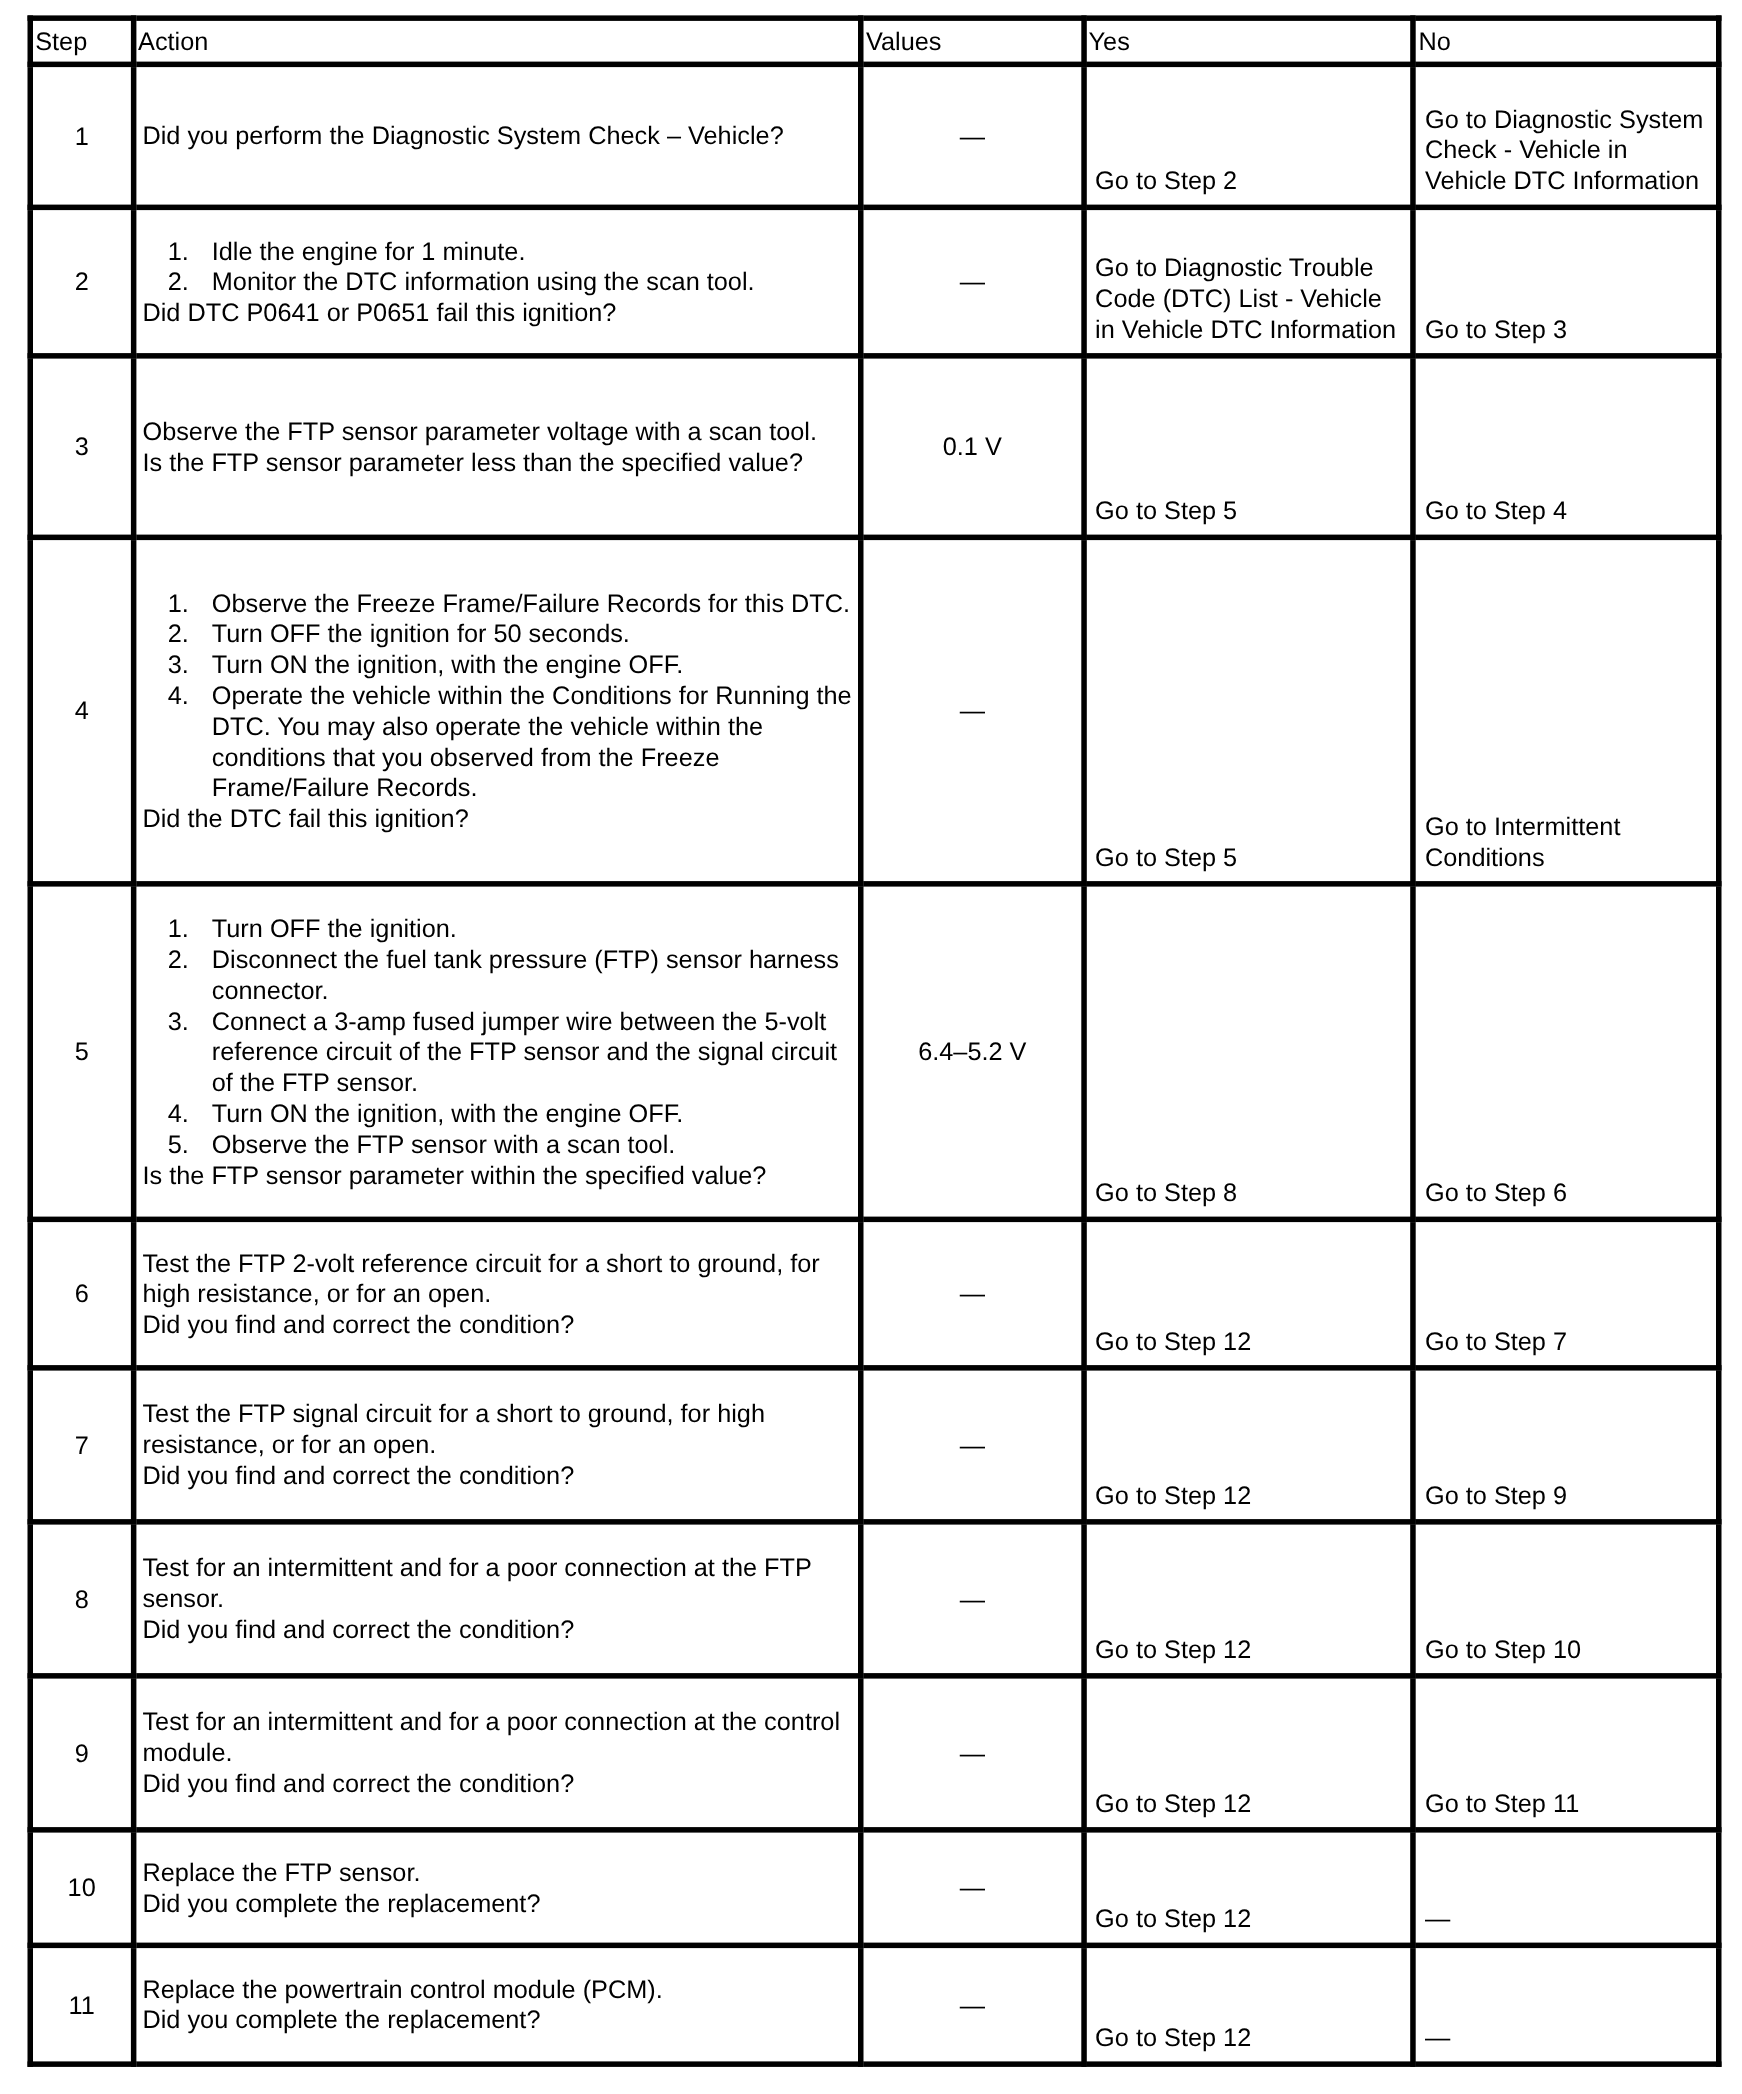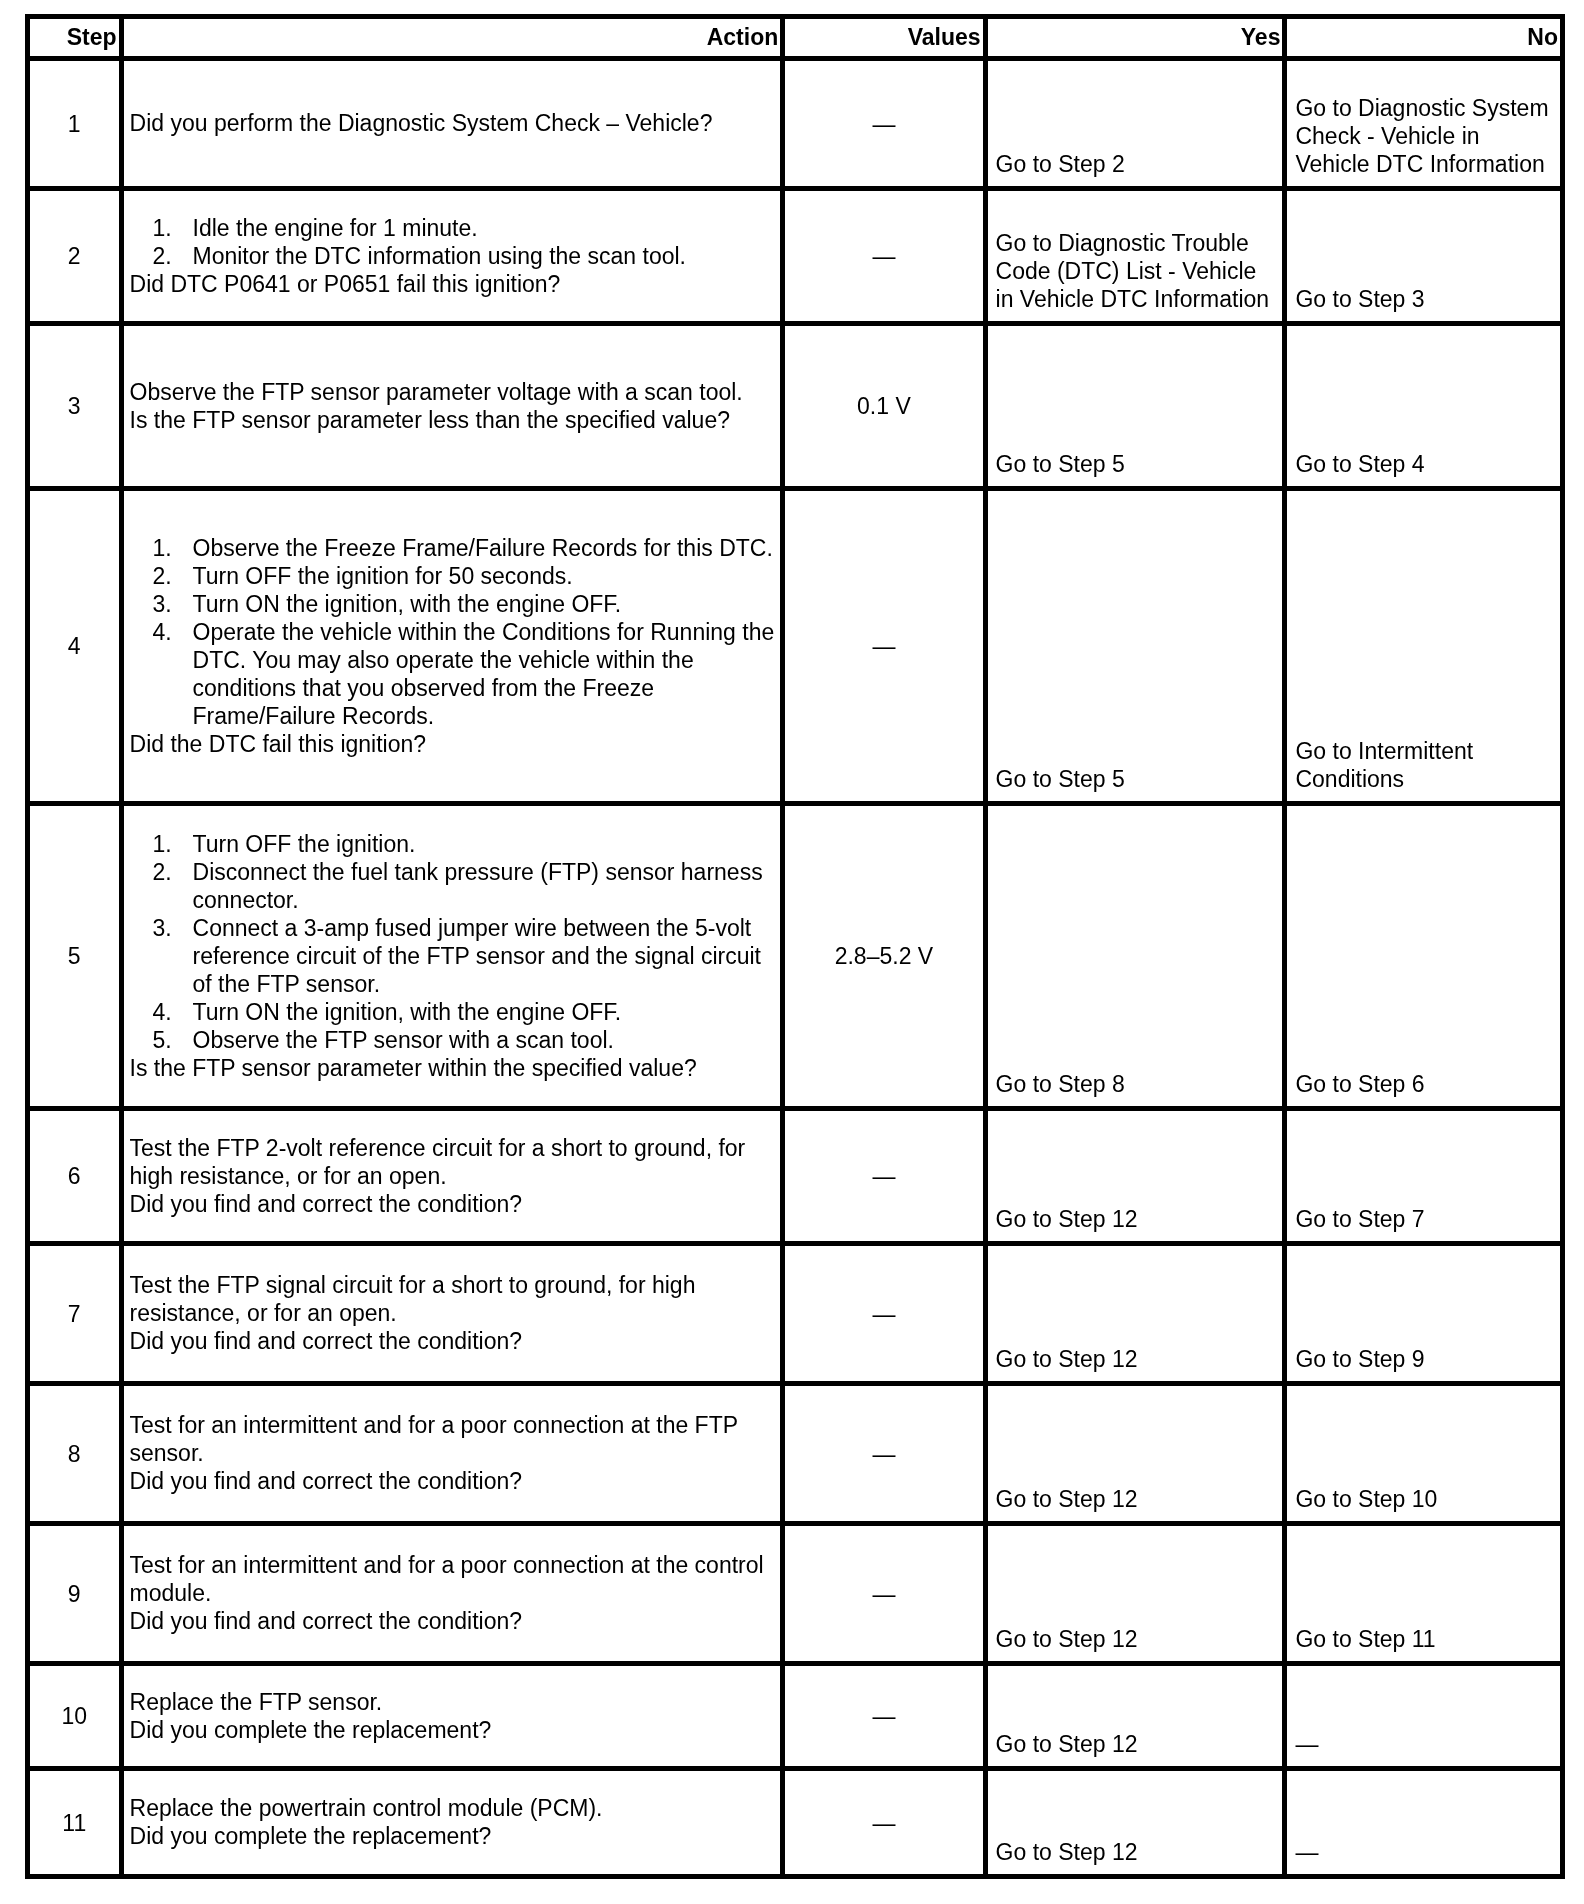--- a/index.html
+++ b/index.html
@@ -17,22 +17,22 @@
     margin: 14px 0 0 25px;
     width: 1540px;
     background: #ffffff;
   }
   th, td {
     border: 5px solid #000000;
     overflow: hidden;
   }
   th {
     font-size: 23px;
-    font-weight: bold;
-    text-align: right;
+    font-weight: normal;
+    text-align: left;
     padding: 4px 2px;
   }
   td {
     font-size: 23px;
     line-height: 28px;
   }
   tr.hdr   { height: 42px; }
   tr.r1    { height: 130px; }
   tr.r2    { height: 135px; }
   tr.r3    { height: 165px; }
@@ -179,21 +179,21 @@
           <div class="list">
             <div class="li"><span class="num">1.</span><span>Turn OFF the ignition.</span></div>
             <div class="li"><span class="num">2.</span><span>Disconnect the fuel tank pressure (FTP) sensor harness connector.</span></div>
             <div class="li"><span class="num">3.</span><span>Connect a 3-amp fused jumper wire between the 5-volt reference circuit of the FTP sensor and the signal circuit of the FTP sensor.</span></div>
             <div class="li"><span class="num">4.</span><span>Turn ON the ignition, with the engine OFF.</span></div>
             <div class="li"><span class="num">5.</span><span>Observe the FTP sensor with a scan tool.</span></div>
           </div>
           <div class="question">Is the FTP sensor parameter within the specified value?</div>
         </div>
       </td>
-      <td class="values">2.8–5.2 V</td>
+      <td class="values">6.4–5.2 V</td>
       <td class="yes">Go to Step 8</td>
       <td class="no">Go to Step 6</td>
     </tr>
 
     <tr class="r6">
       <td class="step">6</td>
       <td class="action">
         <div class="wrap">
           <div class="intro">Test the FTP 2-volt reference circuit for a short to ground, for high resistance, or for an open.</div>
           <div class="question">Did you find and correct the condition?</div>

